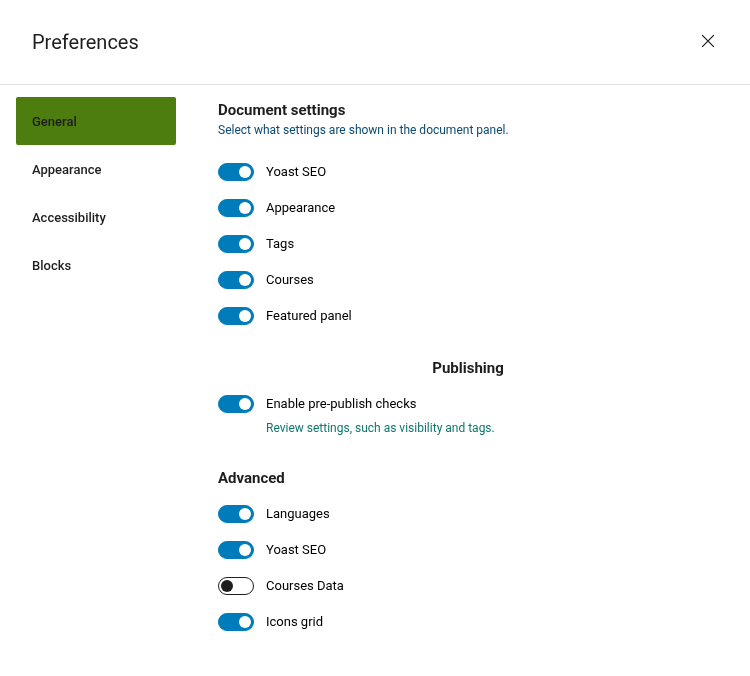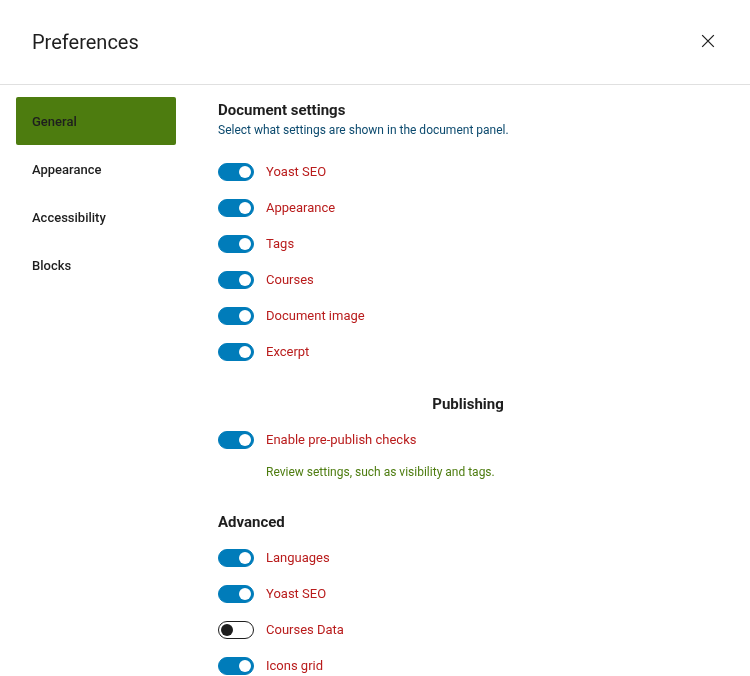--- a/index.html
+++ b/index.html
@@ -108,27 +108,27 @@
     }
     .toggle.off .toggle-thumb {
       background: #1e1e1e;
       left: 2px;
     }
     .toggle-text {
       margin-left: 12px;
     }
     .toggle-label {
       font-size: 13px;
-      color: #b91c1c;
+      color: #000000;
       line-height: 18px;
     }
     .toggle-sub {
       font-size: 12px;
-      color: #4d7c0f;
-      margin-top: 16px;
+      color: #0f766e;
+      margin-top: 8px;
     }
   </style>
 </head>
 <body>
 
 <div class="header">
   <h1>Preferences</h1>
   <button class="close-btn">
     <span>
       <svg width="20" height="20" viewBox="0 0 24 24" fill="none" stroke="#1e1e1e" stroke-width="1.5">
@@ -189,29 +189,21 @@
           </div>
           <div class="toggle-text">
             <div class="toggle-label">Courses</div>
           </div>
         </div>
       <div class="toggle-row">
           <div class="toggle on">
             <div class="toggle-thumb"></div>
           </div>
           <div class="toggle-text">
-            <div class="toggle-label">Document image</div>
-          </div>
-        </div>
-      <div class="toggle-row">
-          <div class="toggle on">
-            <div class="toggle-thumb"></div>
-          </div>
-          <div class="toggle-text">
-            <div class="toggle-label">Excerpt</div>
+            <div class="toggle-label">Featured panel</div>
           </div>
         </div>
     </section>
 
     <section class="section">
       <h2 class="section-title" style="margin-bottom:18px;text-align:center;">Publishing</h2>
       <div class="toggle-row">
         <div class="toggle on">
             <div class="toggle-thumb"></div>
           </div>

